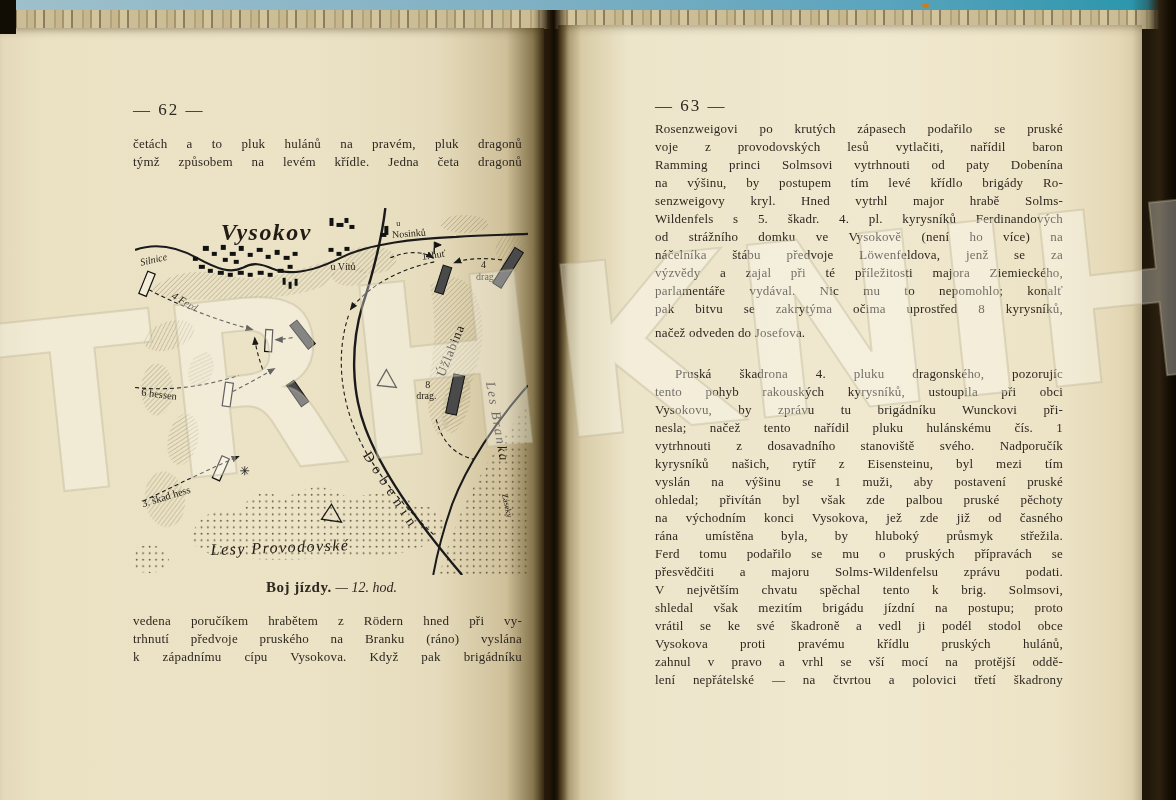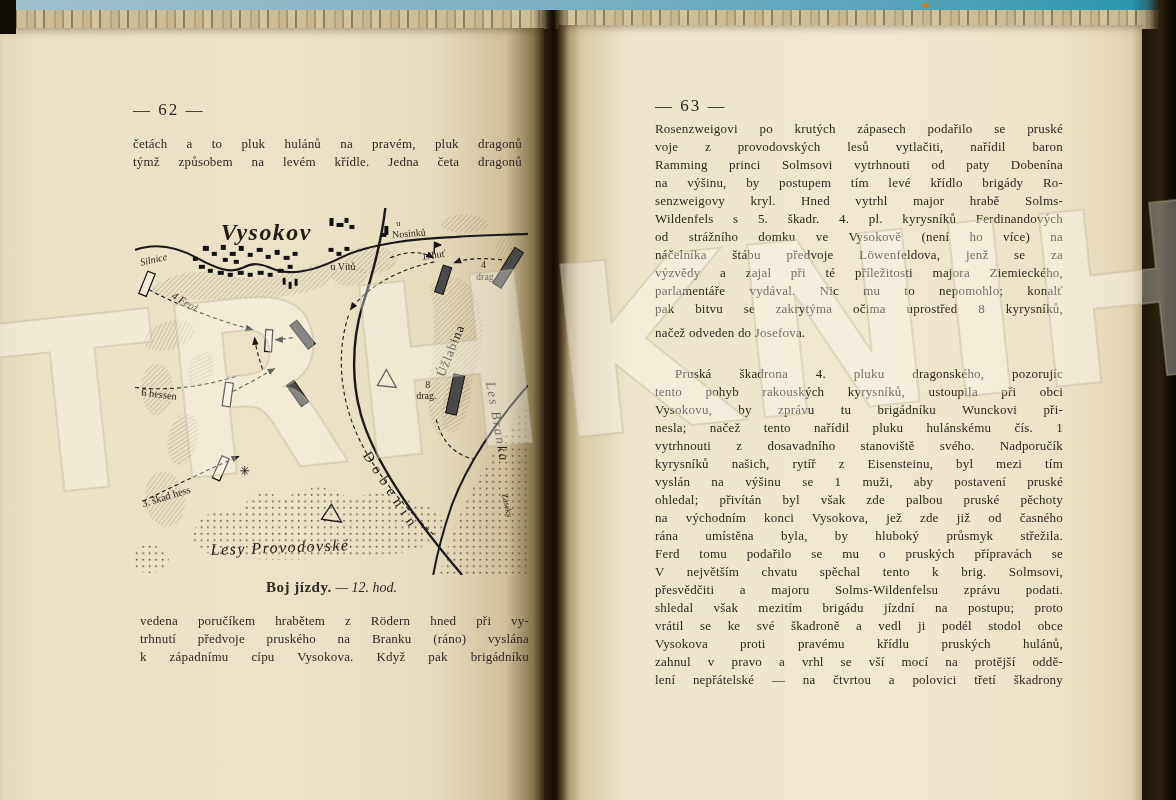--- a/index.html
+++ b/index.html
@@ -200,21 +200,21 @@
           <text transform="translate(76,348) rotate(-2)" font-size="16" font-style="italic" letter-spacing="1.5">Lesy Provodovské</text>
         </g>
       </svg>
     </div>
 
     <div class="map-caption">
       <b>Boj jízdy.</b>
       <span>— 12. hod.</span>
     </div>
 
-    <div class="para" style="left:140px;top:612px;width:389px;">
+    <div class="para" style="left:133px;top:612px;width:389px;">
         <div class="line">vedena poručíkem hrabětem z Rödern hned při vy-</div>
         <div class="line">trhnutí předvoje pruského na Branku (ráno) vyslána</div>
         <div class="line">k západnímu cípu Vysokova. Když pak brigádníku</div>
       </div>
 
     <div class="page-number" style="left:655px;top:96px;width:408px;">— 63 —</div>
 
     <div class="para" style="left:655px;top:120px;width:408px;">
         <div class="line">Rosenzweigovi po krutých zápasech podařilo se pruské</div>
         <div class="line">voje z provodovských lesů vytlačiti, nařídil baron</div>
@@ -237,22 +237,22 @@
         <div class="line">tento pohyb rakouských kyrysníků, ustoupila při obci</div>
         <div class="line">Vysokovu, by zprávu tu brigádníku Wunckovi při-</div>
         <div class="line">nesla; načež tento nařídil pluku hulánskému čís. 1</div>
         <div class="line">vytrhnouti z dosavadního stanoviště svého. Nadporučík</div>
         <div class="line">kyrysníků našich, rytíř z Eisensteinu, byl mezi tím</div>
         <div class="line">vyslán na výšinu se 1 muži, aby postavení pruské</div>
         <div class="line">ohledal; přivítán byl však zde palbou pruské pěchoty</div>
         <div class="line">na východním konci Vysokova, jež zde již od časného</div>
         <div class="line">rána umístěna byla, by hluboký průsmyk střežila.</div>
         <div class="line">Ferd tomu podařilo se mu o pruských přípravách se</div>
+        <div class="line">přesvědčiti a majoru Solms-Wildenfelsu zprávu podati.</div>
         <div class="line">V největším chvatu spěchal tento k brig. Solmsovi,</div>
-        <div class="line">přesvědčiti a majoru Solms-Wildenfelsu zprávu podati.</div>
         <div class="line">shledal však mezitím brigádu jízdní na postupu; proto</div>
         <div class="line">vrátil se ke své škadroně a vedl ji podél stodol obce</div>
         <div class="line">Vysokova proti pravému křídlu pruských hulánů,</div>
         <div class="line">zahnul v pravo a vrhl se vší mocí na protější oddě-</div>
         <div class="line">lení nepřátelské — na čtvrtou a polovici třetí škadrony</div>
       </div>
 
   </div>
 
   <div class="watermark">TRHKNIH</div>

